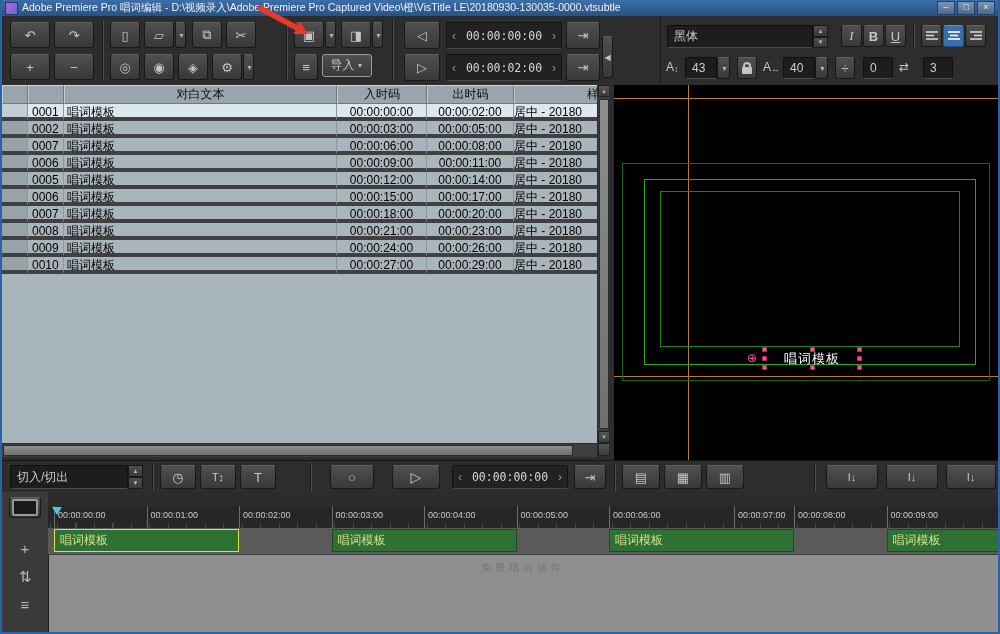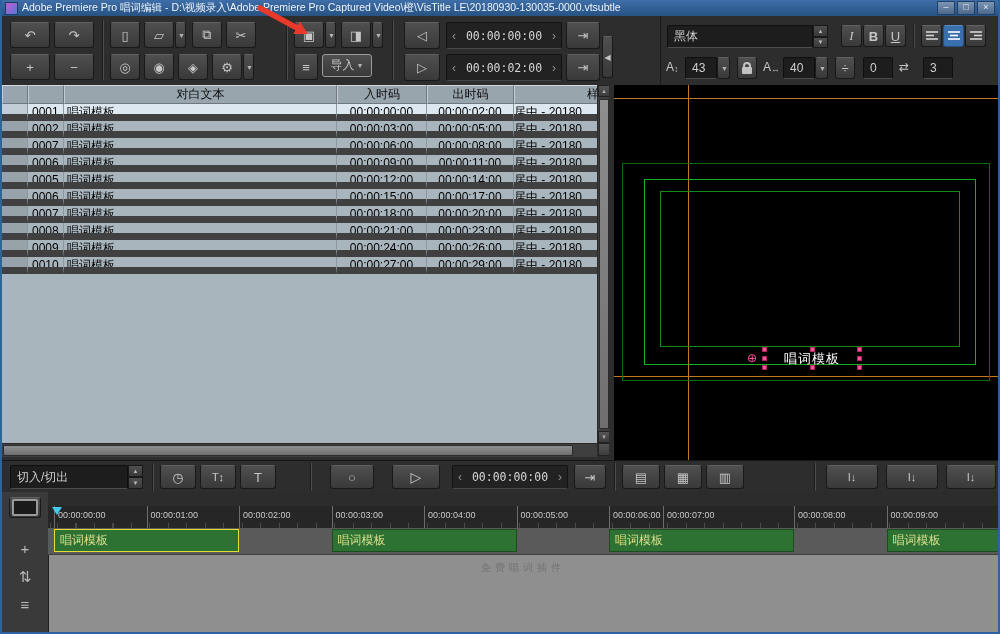--- a/index.html
+++ b/index.html
@@ -46,21 +46,21 @@
   .und{text-decoration:underline;}
   
   .tablearea{position:absolute;left:0;top:85px;width:709px;height:358px;background:#a9b5bc;overflow:hidden;}
   .thead{display:flex;height:19px;}
   .th{box-sizing:border-box;background:#99a5ac;border-top:1px solid #d3dade;border-left:1px solid #c4ccd1;
       border-right:1px solid #6e787e;border-bottom:1px solid #6e787e;font-size:12px;color:#0c0c0c;
       display:flex;align-items:center;justify-content:center;flex:0 0 auto;white-space:nowrap;overflow:hidden;}
   .c-marker{width:26px;}.c-num{width:36px;}.c-text{width:273px;}.c-tin{width:90px;}.c-tout{width:87px;}.c-style{width:170px;}
   .trow{display:flex;height:17px;line-height:16px;font-size:12px;color:#000;}
   .tcell{box-sizing:border-box;border-right:1px solid #8c979e;border-bottom:1px solid #9dа9b0;flex:0 0 auto;white-space:nowrap;overflow:hidden;}
-  .tcell{border-bottom:7px solid #404040;}
+  .tcell{border-bottom:4px solid #404040;}
   .trow .c-marker{background:#97a2a9;}
   .trow .c-num{padding-left:4px;}
   .trow .c-text{padding-left:3px;}
   .trow .c-tin,.trow .c-tout{text-align:center;}
   .trow.selected .tcell{background:#dde7f0;}
   .trow.selected .c-marker{background:#c2cdd6;}
   .vscroll{position:absolute;left:595px;top:85px;width:12px;height:371px;background:#3f3f3f;border-left:1px solid #2a2a2a;}
   .hscroll{position:absolute;left:0;top:443px;width:595px;height:13px;background:#3f3f3f;border-top:1px solid #2a2a2a;}
   .sb-btn{position:absolute;background:linear-gradient(#555,#3c3c3c);border:1px solid #222;color:#aaa;font-size:6px;
           display:flex;align-items:center;justify-content:center;box-sizing:border-box;}
@@ -491,21 +491,21 @@
     </div>
     <div class="tl-top"></div>
     <div class="ruler" id="ruler">
         <span class="tick" style="left: 10px;">00:00:00:00</span>
         <span class="tick" style="left: 102.5px;">00:00:01:00</span>
         <span class="tick" style="left: 195px;">00:00:02:00</span>
         <span class="tick" style="left: 287.5px;">00:00:03:00</span>
         <span class="tick" style="left: 380px;">00:00:04:00</span>
         <span class="tick" style="left: 472.5px;">00:00:05:00</span>
         <span class="tick" style="left: 565px;">00:00:06:00</span>
-        <span class="tick" style="left: 619px;">00:00:07:00</span>
+        <span class="tick" style="left: 690px;">00:00:07:00</span>
         <span class="tick" style="left: 750px;">00:00:08:00</span>
         <span class="tick" style="left: 842.5px;">00:00:09:00</span>
       </div>
     <div class="playhead"></div>
     <div class="track" id="clips">
         <div class="clip selected" style="left: 6px; width: 185px;">
           <span>唱词模板</span>
         </div>
         <div class="clip" style="left: 283.5px; width: 185px;">
           <span>唱词模板</span>

